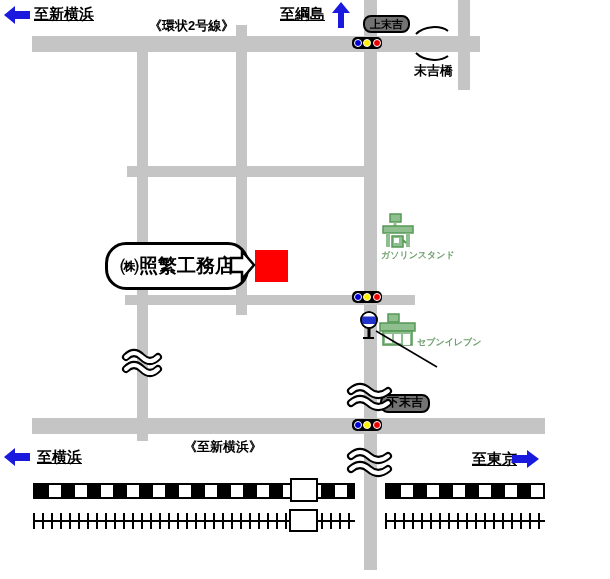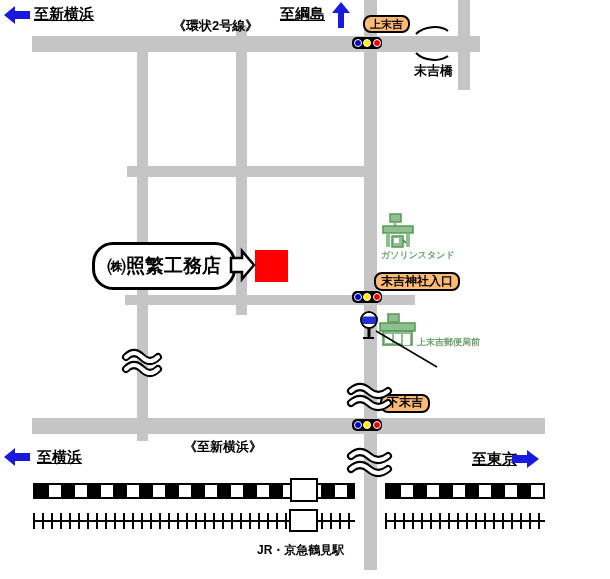--- a/index.html
+++ b/index.html
@@ -7,25 +7,25 @@
     position:relative;width:610px;height:579px;background:#ffffff;overflow:hidden;
     font-family:"Liberation Sans","DejaVu Sans",sans-serif;color:#000;
   }
   .road{position:absolute;background:#C5C5C5;}
   .lbl{position:absolute;white-space:nowrap;font-weight:600;}
   .lbl-dir{font-size:15px;text-decoration:underline;}
   .lbl-road{font-size:13px;}
   .lbl-sm{font-size:12px;}
   .lbl-green{font-size:9px;color:#6FA06F;font-weight:600;}
   .box{
-    position:absolute;background:#fdba74;border:2px solid #000;border-radius:8px;
+    position:absolute;background:#737373;border:2px solid #000;border-radius:8px;
     padding:0 5px;font-size:12px;line-height:15px;white-space:nowrap;font-weight:600;
   }
   .company-box{
-    position:absolute;left:92px;top:242px;width:138px;height:42px;
+    position:absolute;left:105px;top:242px;width:138px;height:42px;
     background:#fff;border:3px solid #000;border-radius:21px;
     display:flex;align-items:center;justify-content:center;
     font-size:19px;font-weight:bold;letter-spacing:0px;white-space:nowrap;
   }
   .tl{
     position:absolute;width:30px;height:12px;background:#000;border-radius:5px;
     display:flex;align-items:center;justify-content:space-evenly;z-index:6;
   }
   .tl i{display:block;width:8px;height:8px;border-radius:50%;border:1px solid #fff;box-sizing:border-box;}
   .tl .b{background:#0000D8;}
@@ -52,21 +52,21 @@
   <div class="road" style="left:32px;top:36px;width:448px;height:16px;"></div>
   <div class="road" style="left:127px;top:166px;width:248px;height:11px;"></div>
   <div class="road" style="left:125px;top:295px;width:290px;height:10px;"></div>
   <div class="road" style="left:32px;top:418px;width:513px;height:16px;"></div>
   <div class="road" style="left:137px;top:36px;width:11px;height:405px;"></div>
   <div class="road" style="left:236px;top:25px;width:11px;height:290px;"></div>
   <div class="road" style="left:364px;top:0px;width:13px;height:570px;"></div>
   <div class="road" style="left:458px;top:0px;width:12px;height:90px;"></div>
 
   <div class="lbl lbl-dir" style="left:34px;top:5px;">至新横浜</div>
-  <div class="lbl lbl-road" style="left:149px;top:17px;margin-left:24px;">《環状2号線》</div>
+  <div class="lbl lbl-road" style="left:149px;top:17px;">《環状2号線》</div>
   <div class="lbl lbl-dir" style="left:280px;top:5px;">至綱島</div>
   <div class="box" style="left:363px;top:15px;font-size:11px;line-height:14px;z-index:6;">上末吉</div>
   <div class="lbl lbl-road" style="left:414px;top:62px;">末吉橋</div>
 
   <div class="tl" style="left:352px;top:37px;">
       <i class="b"></i>
       <i class="y"></i>
       <i class="r"></i>
     </div>
   <div class="tl" style="left:352px;top:291px;">
@@ -77,28 +77,26 @@
   <div class="tl" style="left:352px;top:419px;">
       <i class="b"></i>
       <i class="y"></i>
       <i class="r"></i>
     </div>
 
   <div class="company-box">㈱照繁工務店</div>
   <div class="dest"></div>
 
   <div class="lbl lbl-green" style="left:381px;top:249px;">ガソリンスタンド</div>
-  <div class="box" style="left:374px;top:272px;z-index:6;">末吉神社入口</div>
-  <div class="lbl lbl-green" style="left:417px;top:336px;">上末吉郵便局前</div>
+  <div class="lbl lbl-green" style="left:417px;top:336px;">セブンイレブン</div>
 
   <div class="box" style="left:380px;top:394px;z-index:6;font-family:Liberation Mono, monospace;">下末吉</div>
   <div class="lbl lbl-road" style="left:184px;top:438px;">《至新横浜》</div>
   <div class="lbl lbl-dir" style="left:37px;top:448px;">至横浜</div>
   <div class="lbl lbl-dir" style="left:472px;top:450px;text-align:right;">至東京</div>
-  <div class="lbl lbl-sm" style="left:257px;top:542px;">JR・京急鶴見駅</div>
 
   <div class="rail-jr" style="left:33px;top:483px;width:322px;"></div>
   <div class="rail-jr" style="left:385px;top:483px;width:160px;"></div>
   <div class="rail-kq" style="left:33px;top:513px;width:322px;"></div>
   <div class="rail-kq" style="left:385px;top:513px;width:160px;"></div>
   <div class="station" style="left:290px;top:478px;width:28px;height:24px;"></div>
   <div class="station" style="left:289px;top:509px;width:29px;height:23px;"></div>
 
   <svg class="overlay" width="610" height="579" viewBox="0 0 610 579">
     <defs>

